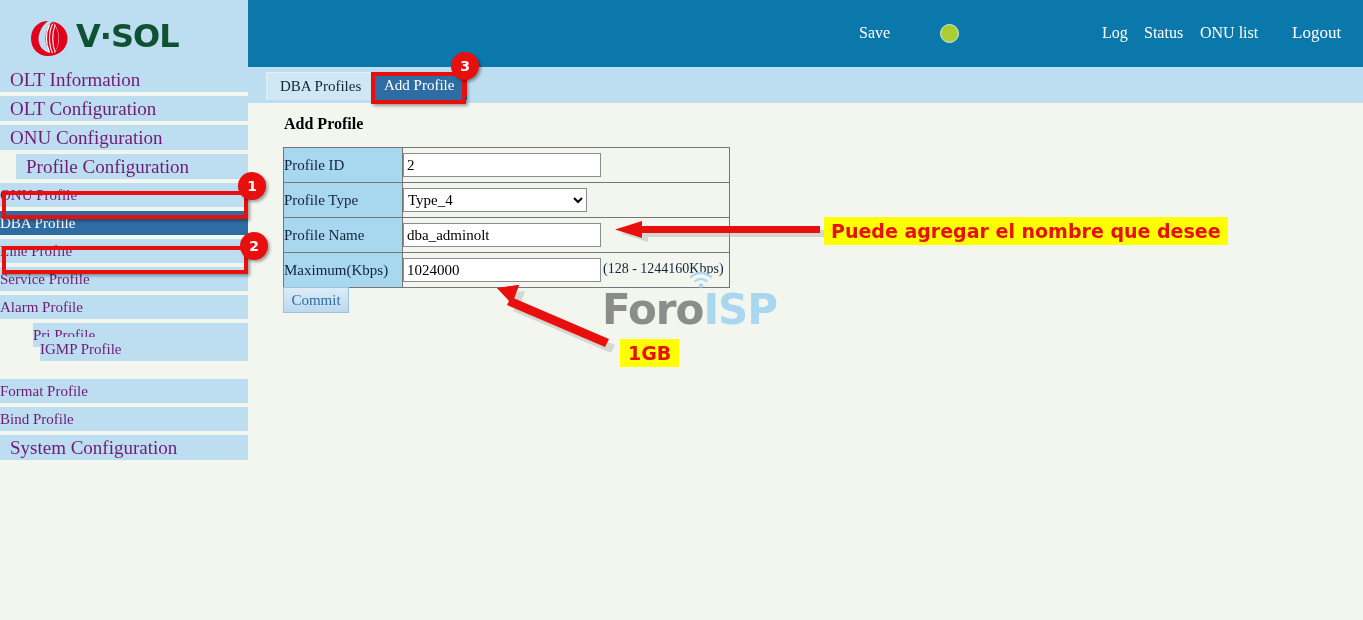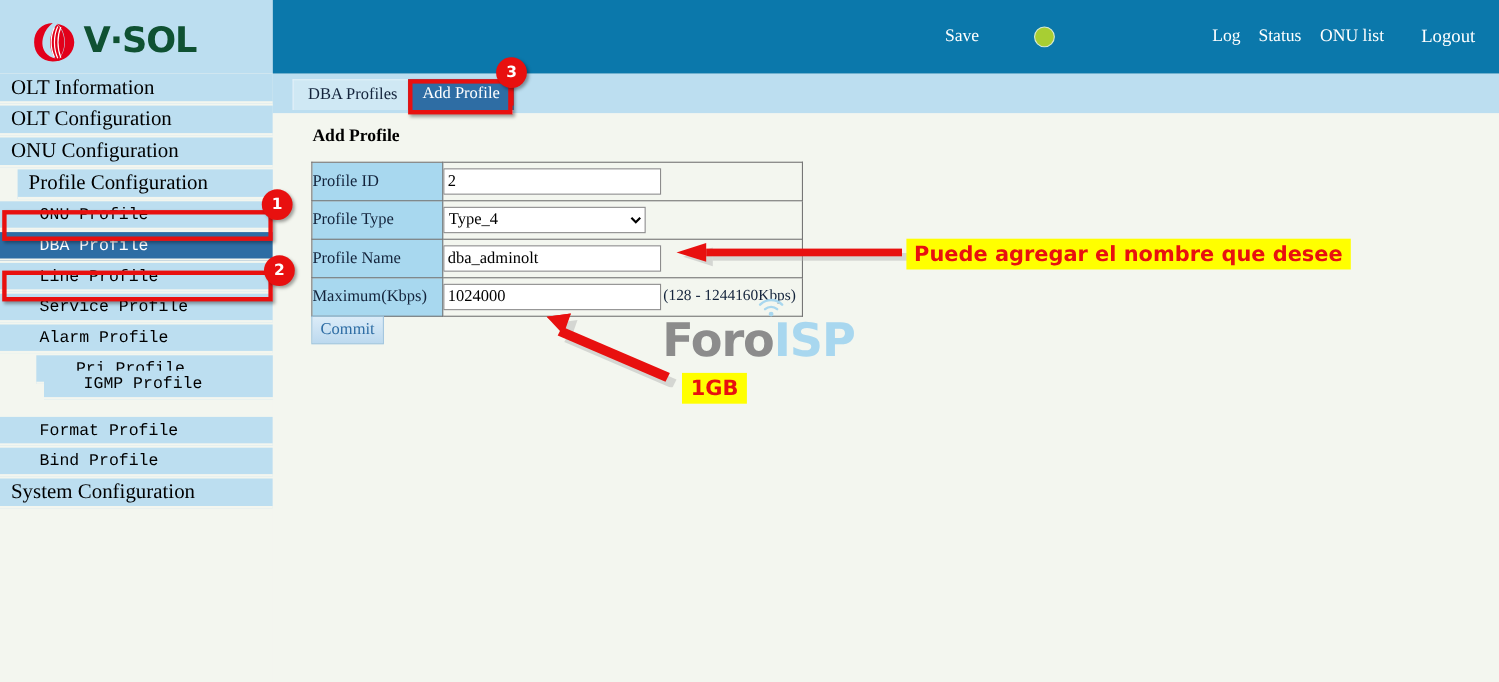--- a/index.html
+++ b/index.html
@@ -81,36 +81,34 @@
     height: 553px;
     background: #f3f6ef;
   }
   .nav-item {
     position: absolute;
     left: 0;
     width: 248px;
     box-sizing: border-box;
     background: #bcdef0;
     border-bottom: 2px solid #f3f6ef;
-    color: #000000;
+    color: #701a75;
     cursor: pointer;
     white-space: nowrap;
   }
   .nav-top {
     height: 27px;
     line-height: 26px;
     font-size: 19px;
     padding-left: 10px;
   }
   .nav-sub {
     height: 26px;
     line-height: 25px;
     font-size: 15px;
-    padding-left: 36px;
-    font-family: Liberation Mono, monospace;
   }
   .nav-sub.selected {
     background: #2e6da4;
     color: #ffffff;
   }
 
   
   #tabstrip {
     position: absolute;
     left: 248px; top: 67px;

